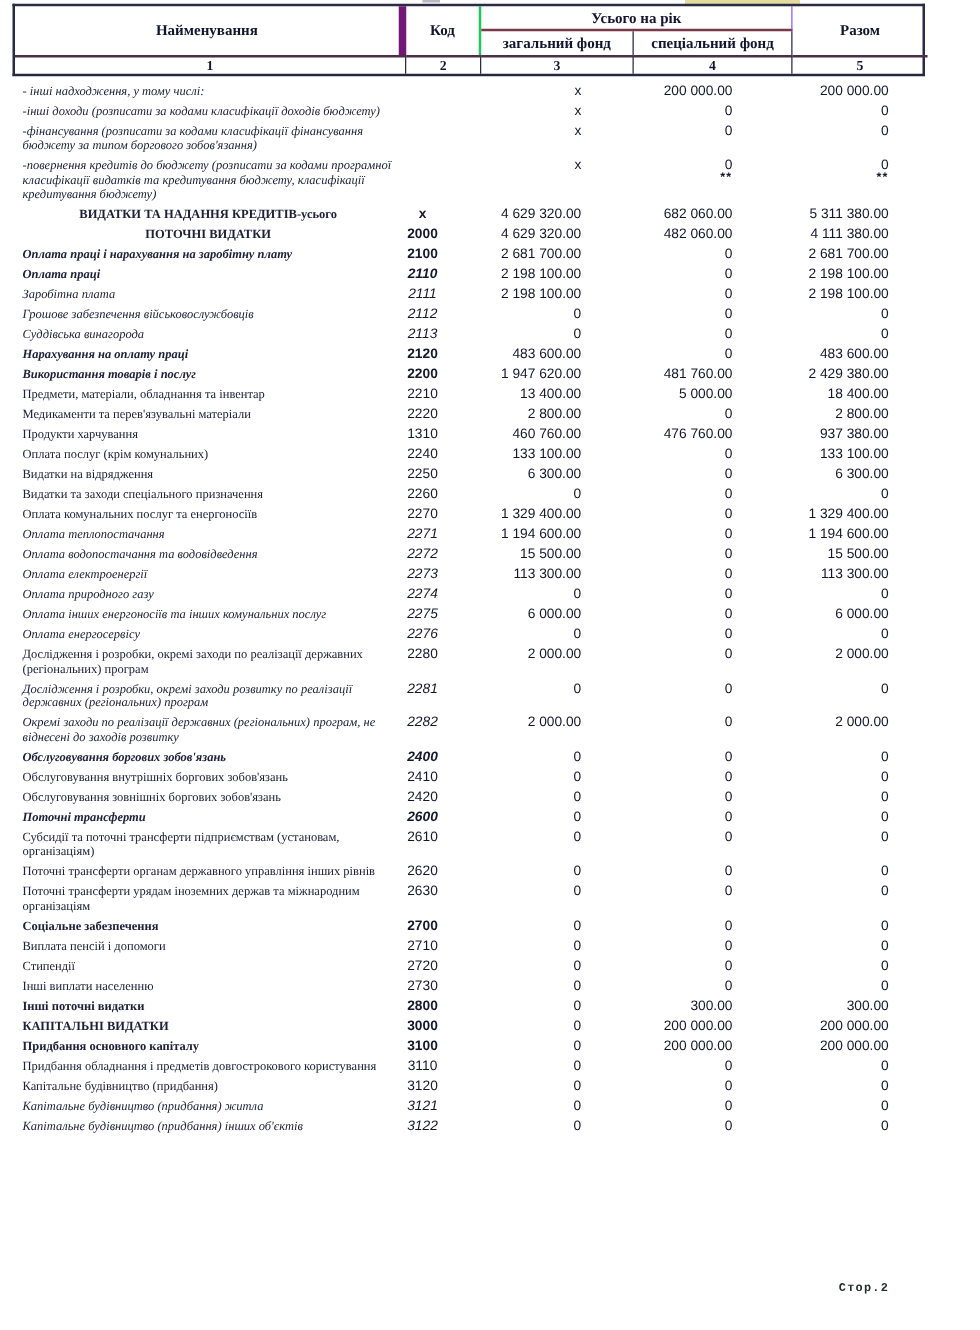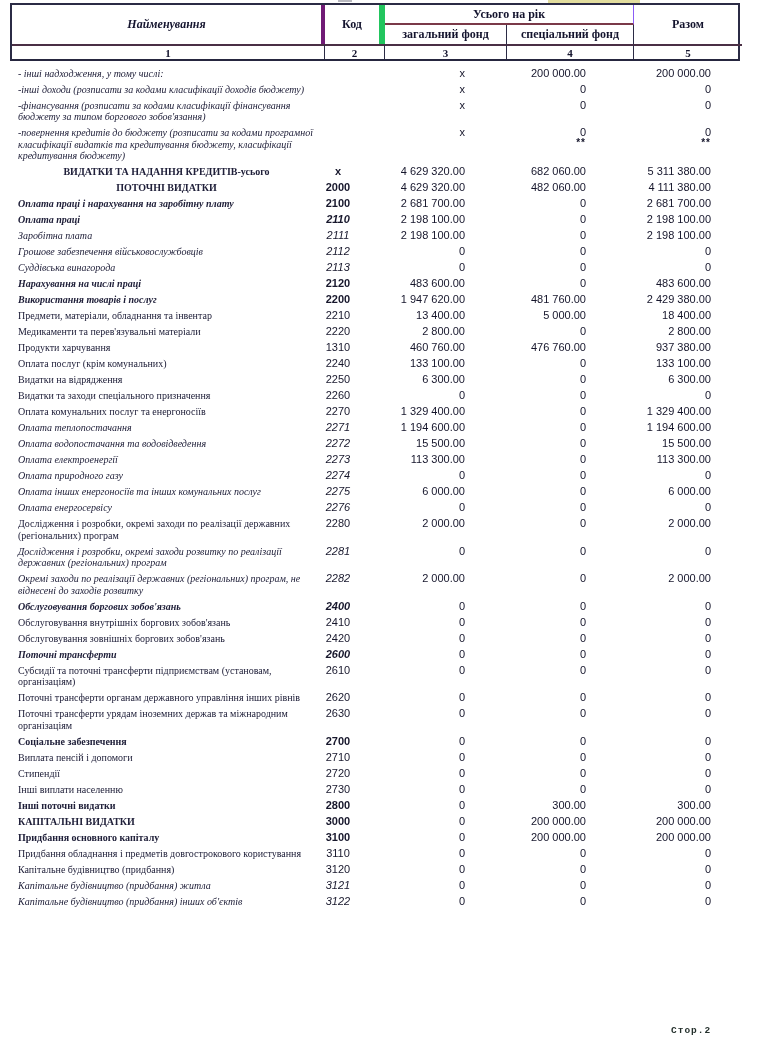--- a/index.html
+++ b/index.html
@@ -17,22 +17,22 @@
   .thead{
     display:grid;
     grid-template-columns:313px 60px 122px 127px 108px;
     grid-template-rows:20px 19px 15px;
     border:2px solid #2b2b45;
     border-bottom:2.5px solid #26263f;
     box-sizing:border-box;
     font-weight:bold;font-size:12px;color:#14142e;
   }
   .thead > div{display:flex;align-items:center;justify-content:center;box-sizing:border-box;}
-  .h-name{grid-column:1;grid-row:1/3;border-right:4px solid #701a75;font-style:italic;}
-  .h-code{grid-column:2;grid-row:1/3;border-right:6px solid #22c55e;text-align:right;}
+  .h-name{grid-column:1;grid-row:1/3;border-right:6px solid #701a75;}
+  .h-code{grid-column:2;grid-row:1/3;border-right:2px solid #22c55e;text-align:right;}
   .h-totalyear{grid-column:3/5;grid-row:1;border-right:1px solid #8b5cf6;border-bottom:2px solid #7a3948;}
   .h-gen{grid-column:3;grid-row:2;border-right:1px solid #2b2b45;}
   .h-spec{grid-column:4;grid-row:2;border-right:1px solid #2b2b45;}
   .h-razom{grid-column:5;grid-row:1/3;}
   .h-num{grid-row:3;border-top:2px solid #4a2f45;font-size:11px;}
   .h-num.c1{grid-column:1;border-right:1px solid #2b2b45;}
   .h-num.c2{grid-column:2;border-right:1px solid #2b2b45;}
   .h-num.c3{grid-column:3;border-right:1px solid #2b2b45;}
   .h-num.c4{grid-column:4;border-right:1px solid #2b2b45;}
   .h-num.c5{grid-column:5;}
@@ -236,21 +236,21 @@
           <div class="val">0</div>
         </div>
     <div class="cell-spec">
           <div class="val">0</div>
         </div>
     <div class="cell-tot">
           <div class="val">0</div>
         </div>
   </div>
       <div class="row">
-    <div class="cell-name s-bold-italic">Нарахування на числі праці</div>
+    <div class="cell-name s-bold-italic">Нарахування на оплату праці</div>
     <div class="cell-code s-bold">2120</div>
     <div class="cell-gen">
           <div class="val">483 600.00</div>
         </div>
     <div class="cell-spec">
           <div class="val">0</div>
         </div>
     <div class="cell-tot">
           <div class="val">483 600.00</div>
         </div>

